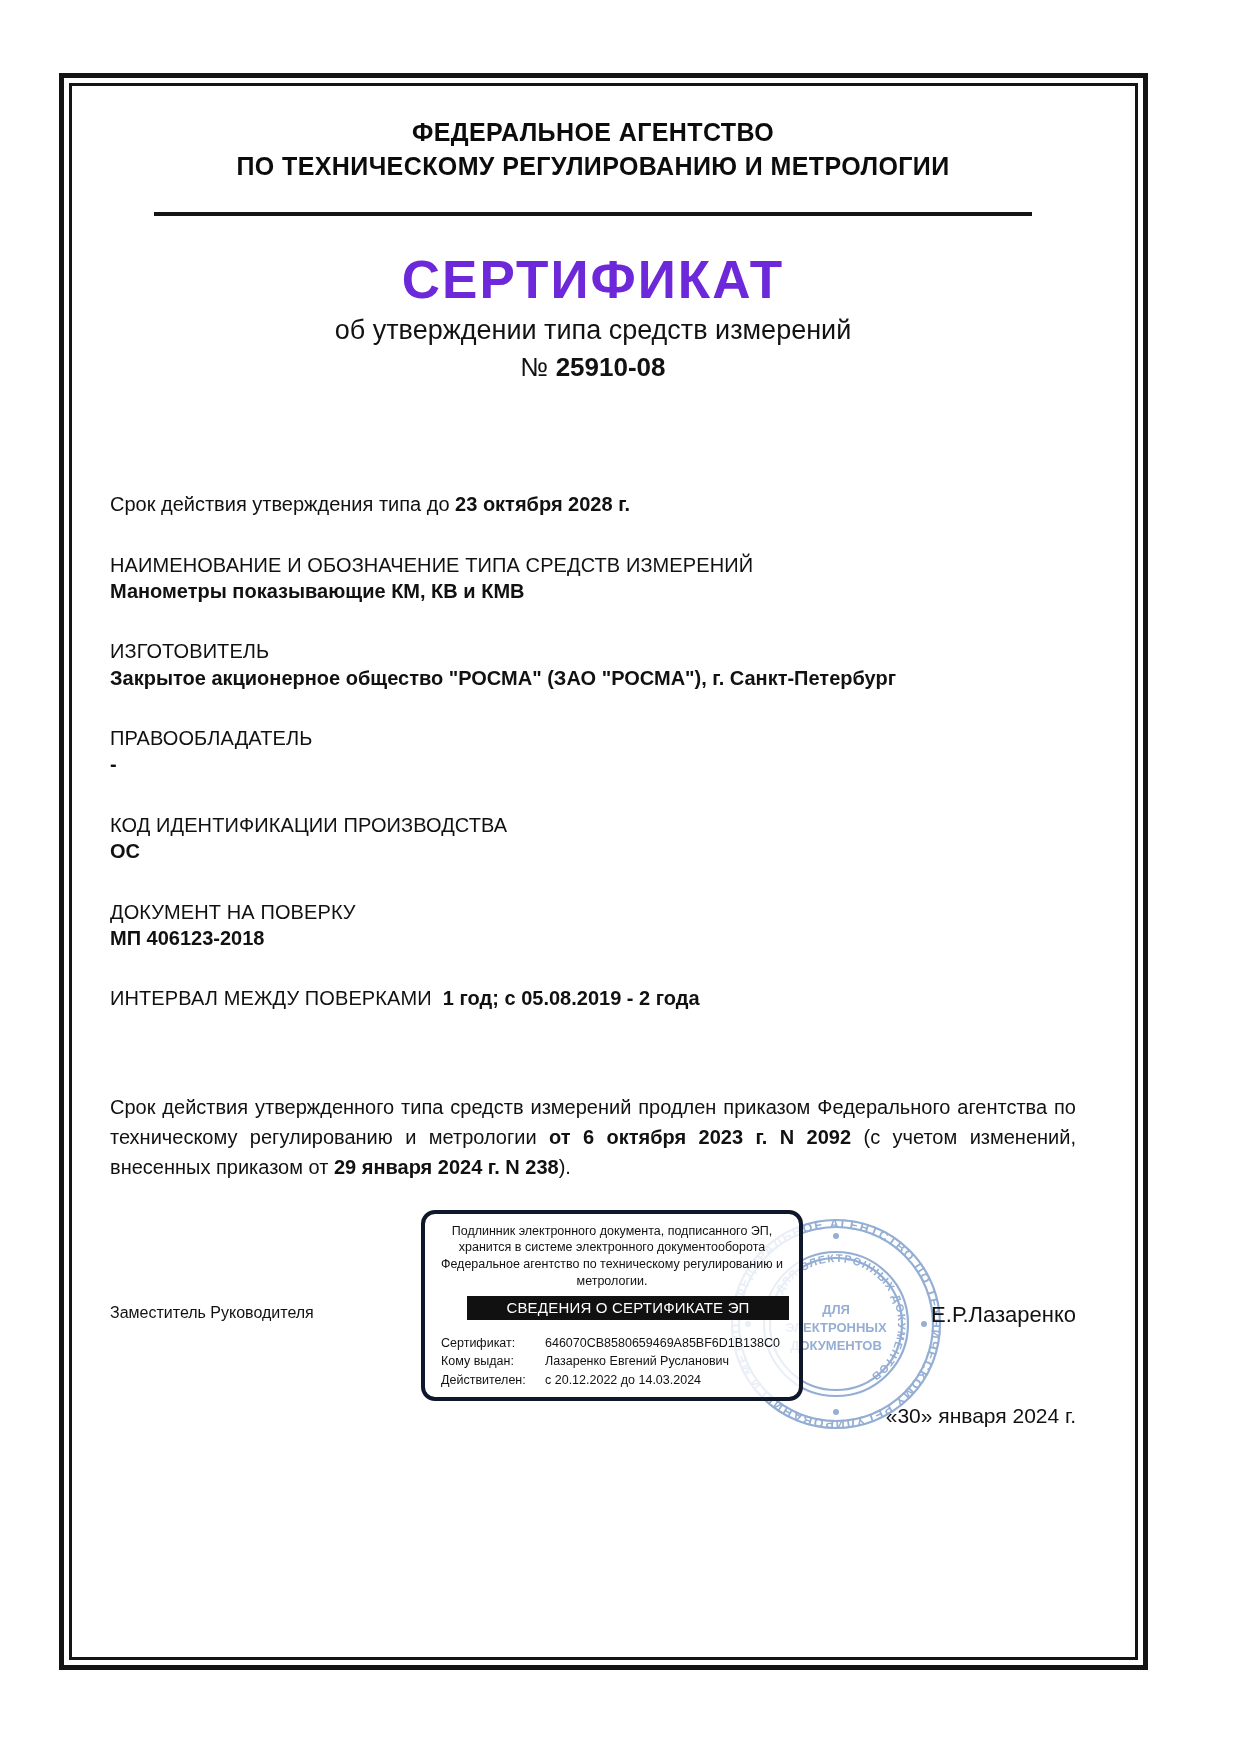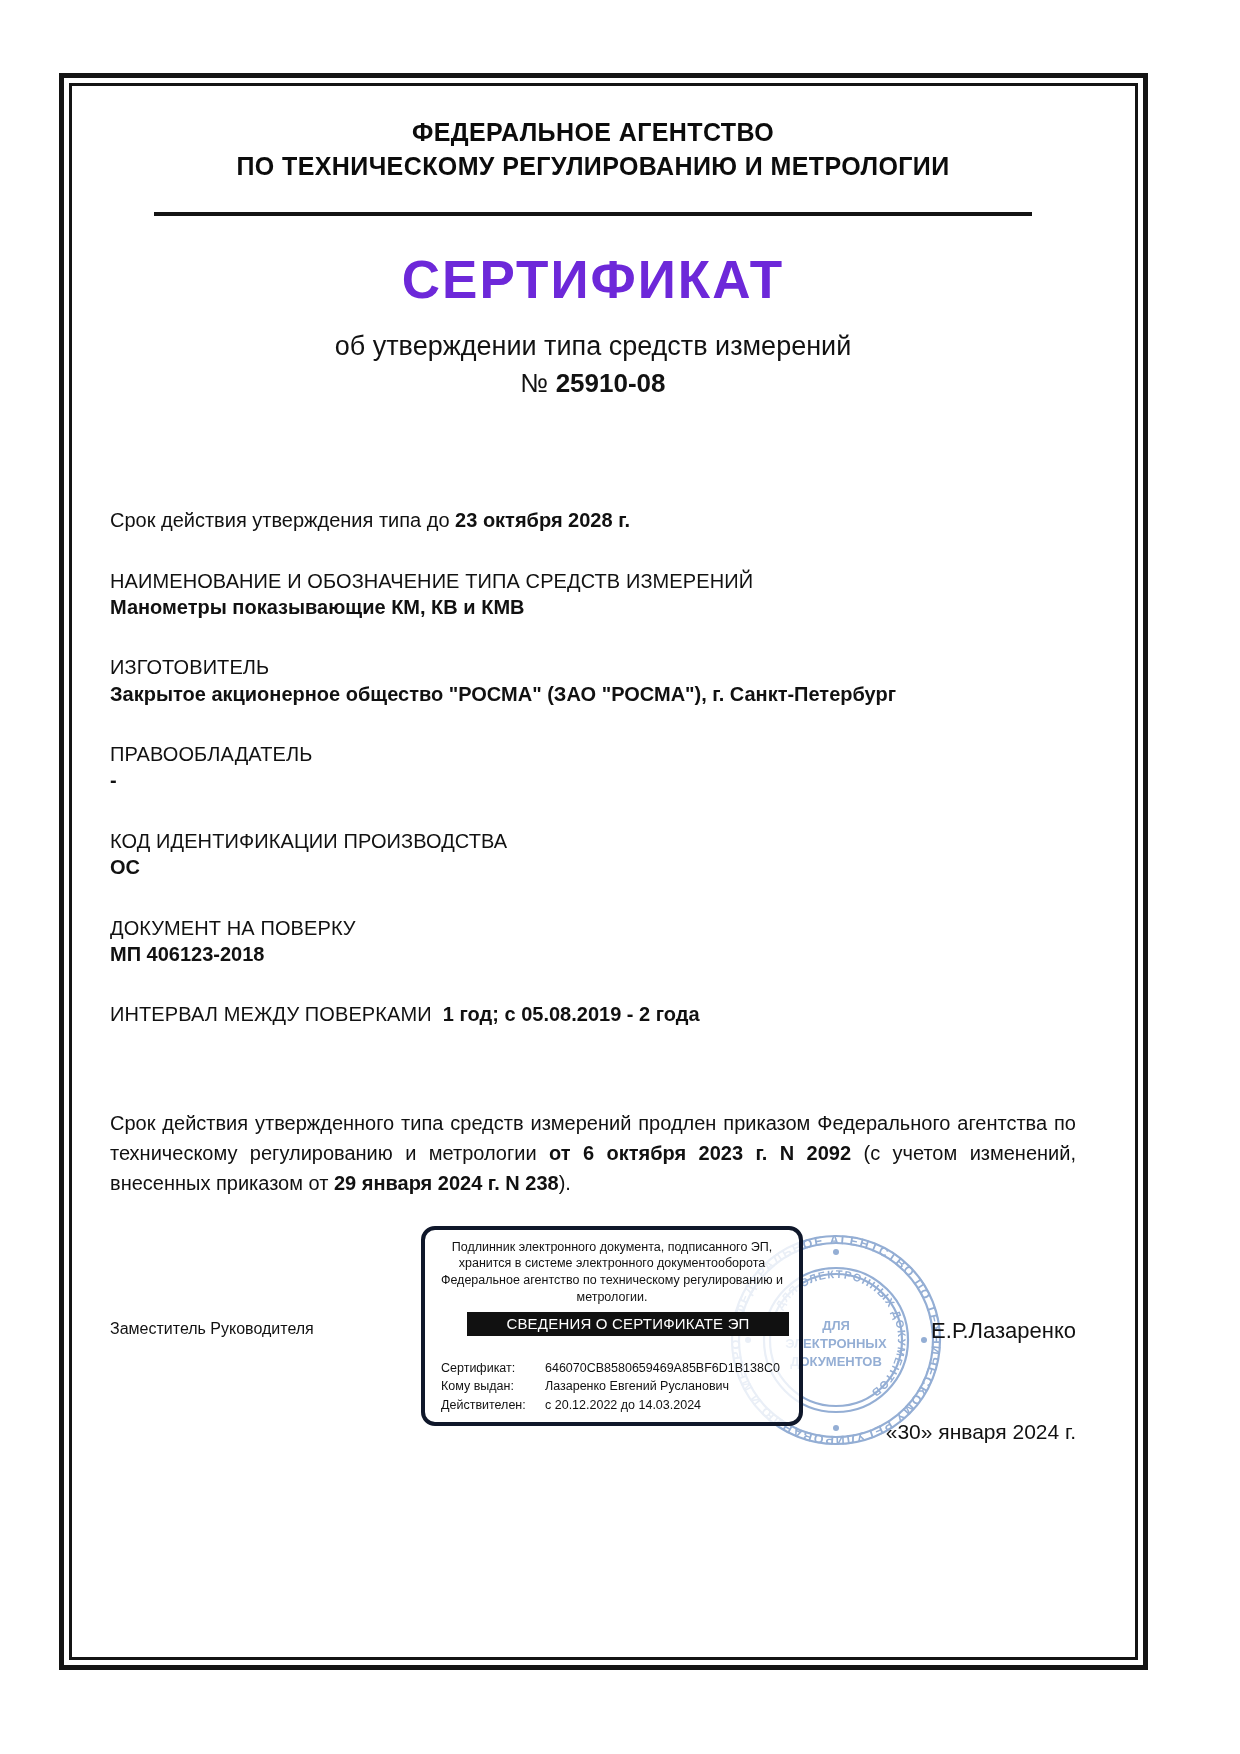--- a/index.html
+++ b/index.html
@@ -75,21 +75,21 @@
   }
   .cert-title {
     font-weight: bold;
     font-size: 53px;
     letter-spacing: 2px;
     line-height: 1.05;
     color: #6d28d9;
   }
   .cert-subtitle {
     font-size: 27px;
-    margin-top: 24px;
+    margin-top: 8px;
     color: #121212;
   }
   .cert-number {
     font-size: 26px;
     margin-top: 6px;
     color: #121212;
   }
   .cert-number b { font-weight: bold; }
 
   
@@ -174,21 +174,21 @@
     margin-top: 7px;
     background: #111111;
     color: #ffffff;
     text-align: center;
     font-size: 15px;
     padding: 3px 0 4px 0;
     letter-spacing: 0.2px;
     margin-left: 32px;
   }
   .esign-rows {
-    margin-top: 23px;
+    margin-top: 14px;
     font-size: 12.5px;
     line-height: 1.45;
     color: #111;
     padding-left: 6px;
   }
   .esign-row { display: flex; }
   .esign-key { width: 104px; flex: 0 0 104px; }
   .esign-val { flex: 1 1 auto; }
 
   

